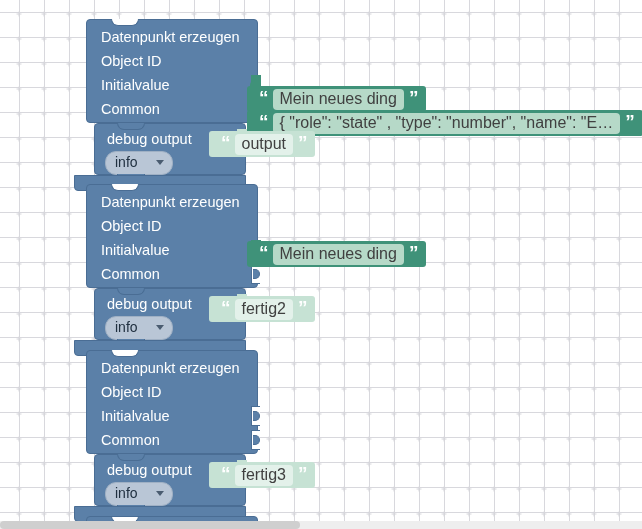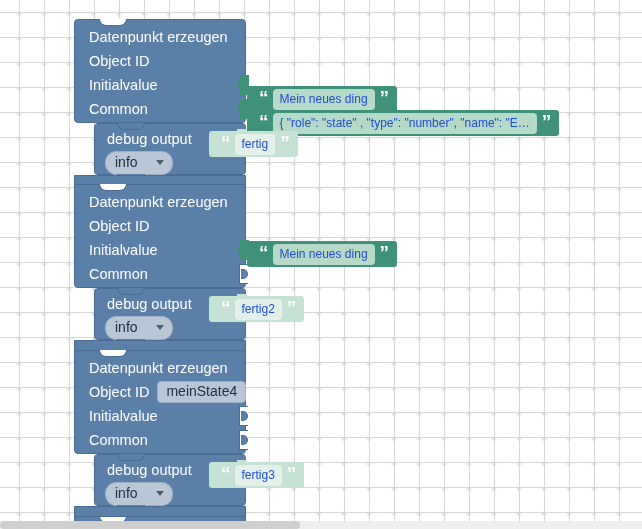--- a/index.html
+++ b/index.html
@@ -35,20 +35,21 @@
   .block-group {
     position: absolute;
   }
 
   .stmt-block {
     position: relative;
     background: #5b80a8;
     border: 1px solid #4a6d94;
     border-radius: 4px;
     color: #ffffff;
+    margin-left: 12px;
   }
 
   
   .notch-top {
     position: absolute;
     top: -1px;
     left: 24px;
     width: 28px;
     height: 7px;
     background: #ffffff;
@@ -175,23 +176,23 @@
     position: relative;
     top: -2px;
   }
   .value-block.dark .quote { color: #ffffff; }
   .value-block.light .quote { color: #ffffff; }
 
   .text-pill {
     display: inline-block;
     padding: 1px 7px 2px 7px;
     border-radius: 4px;
-    font-size: 12px;
+    font-size: 16px;
     line-height: 18px;
-    color: #1d4ed8;
+    color: #404040;
   }
   .value-block.dark .text-pill { background: #b6d9c8; }
   .value-block.light .text-pill { background: #e3f1ea; }
 
   
   .child-block {
     position: absolute;
     background: #5b80a8;
     border: 1px solid #4a6d94;
     border-radius: 4px;
@@ -1369,21 +1370,21 @@
     </div>
 
     <div class="value-block dark" style="left:173px; top:91px;">
       <span class="quote">“</span>
       <span class="text-pill">{ "role": "state" , "type": "number", "name": "E…</span>
       <span class="quote">”</span>
     </div>
 
     <div class="value-block light" style="left:135px; top:112px;">
       <span class="quote">“</span>
-      <span class="text-pill">fertig</span>
+      <span class="text-pill">output</span>
       <span class="quote">”</span>
     </div>
   </div>
 
   <div class="block-group" style="left:74px; top:184px;">
 
     <div class="stmt-block" style="width:172px; height:104px;">
       <div class="notch-top"></div>
 
       <div class="row" style="margin-top:5px;">
@@ -1450,21 +1451,20 @@
 
     <div class="stmt-block" style="width:172px; height:104px;">
       <div class="notch-top"></div>
 
       <div class="row" style="margin-top:5px;">
         <span class="row-label">Datenpunkt erzeugen</span>
       </div>
 
       <div class="row">
         <span class="row-label">Object ID</span>
-        <span class="field-pill">meinState4</span>
       </div>
 
       <div class="row">
         <span class="row-label">Initialvalue</span>
         <span class="socket" style="left:164px; top:2px;">
           <span class="socket-tab"></span>
             <span class="socket-bump"></span>
         </span>
       </div>
 

